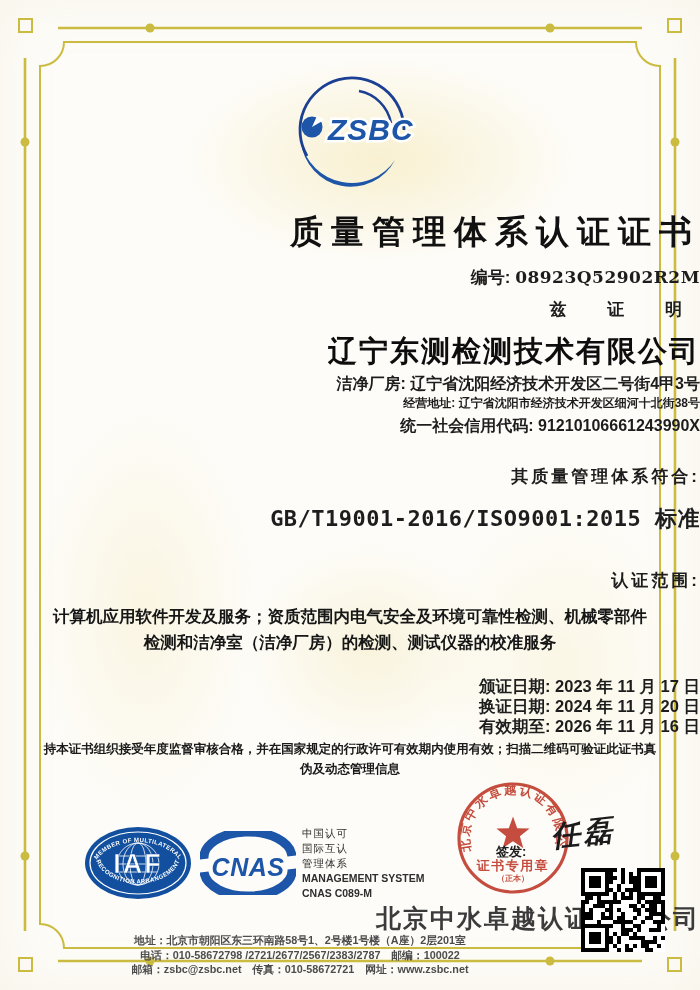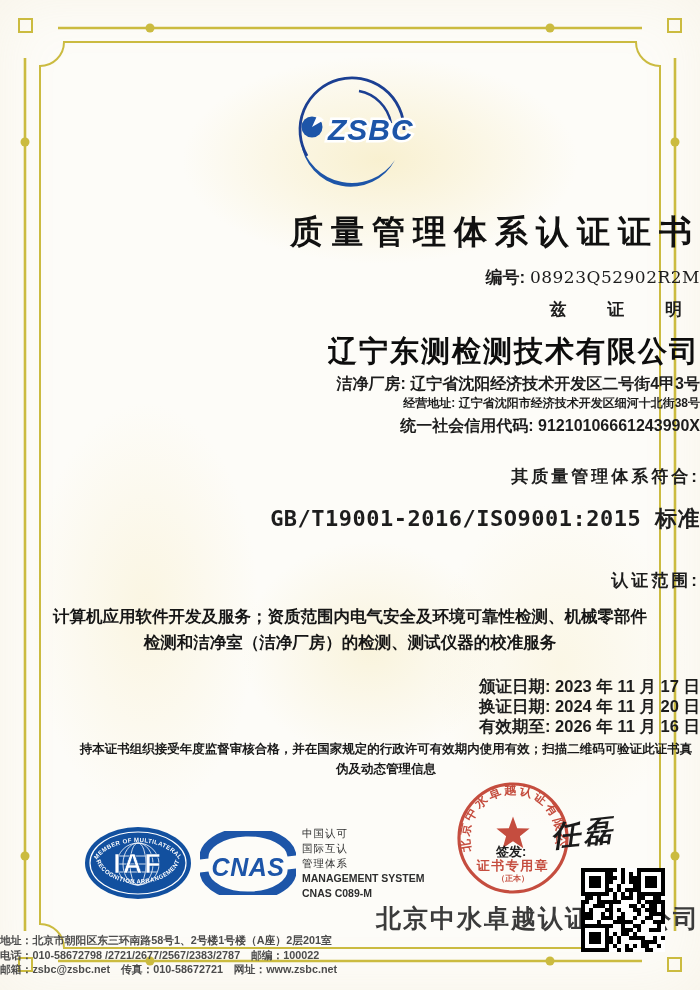--- a/index.html
+++ b/index.html
@@ -20,56 +20,56 @@
   .stain-b{left:30px;top:400px;width:230px;height:420px;background:radial-gradient(ellipse at center,rgba(245,230,175,0.30),rgba(245,230,175,0) 70%);}
   .stain-c{left:430px;top:500px;width:260px;height:330px;background:radial-gradient(ellipse at center,rgba(245,230,175,0.25),rgba(245,230,175,0) 70%);}
   .stain-d{left:240px;top:540px;width:260px;height:220px;background:radial-gradient(ellipse at center,rgba(240,222,150,0.28),rgba(240,222,150,0) 70%);}
 
   svg.abs, .abs{position:absolute;}
 
   .center-line{position:absolute;left:0;width:700px;text-align:right;white-space:nowrap;}
 
   .title{top:210px;font-size:33px;font-weight:bold;letter-spacing:8px;color:#111;}
   .cert-no{top:266px;font-size:17px;font-weight:bold;}
-  .cert-no .num{font-family:"DejaVu Serif", serif;font-weight:normal;letter-spacing:0.5px;}
+  .cert-no .num{font-family:"DejaVu Serif", serif;font-weight:bold;letter-spacing:0.5px;}
   .certify{top:298px;font-size:17px;font-weight:bold;letter-spacing:18px;}
   .company{top:332px;font-size:29px;font-weight:bold;letter-spacing:2px;color:#0d0d0d;}
   .addr1{top:374px;font-size:16px;font-weight:bold;}
   .addr2{top:395px;font-size:12px;font-weight:bold;}
   .credit{top:416px;font-size:16px;font-weight:bold;}
   .conforms{top:465px;font-size:17px;font-weight:bold;letter-spacing:3px;}
   .standard{top:504px;font-size:22px;font-weight:bold;font-family:"DejaVu Sans Mono", monospace;letter-spacing:0.5px;}
   .scope-label{top:569px;font-size:17px;font-weight:bold;letter-spacing:3px;}
   .scope-text{
     position:absolute;top:603px;left:45px;width:610px;
     font-size:16.5px;font-weight:bold;line-height:26px;text-align:center;color:#161616;
   }
   .date-line1{top:676px;}
   .date-line2{top:696px;}
   .date-line3{top:716px;}
   .date{font-size:16.5px;font-weight:bold;}
   .note{
     position:absolute;top:739px;left:38px;width:624px;
-    font-size:12.5px;font-weight:bold;line-height:20px;text-align:center;color:#1a1a1a;margin-left:36px;
+    font-size:12.5px;font-weight:bold;line-height:20px;text-align:center;color:#1a1a1a;
   }
   .accred-text{position:absolute;left:302px;top:826px;text-align:left;}
   .accred-text .cjk{font-size:10.5px;color:#2e2e2e;line-height:15px;letter-spacing:1px;}
   .accred-text .lat{font-size:10.5px;color:#2e2e2e;line-height:15px;font-weight:bold;}
 
   .sig-label{position:absolute;left:496px;top:843px;font-size:13px;font-weight:bold;color:#1c1c1c;z-index:6;}
   .sig-name{
     position:absolute;left:551px;top:814px;font-size:29px;color:#1b1b1b;z-index:6;
     font-family:"DejaVu Serif", serif;font-style:italic;font-weight:bold;
     transform:rotate(-6deg);letter-spacing:3px;
   }
   #qr-code{position:absolute;left:581px;top:868px;width:84px;height:84px;z-index:7;}
 
   .issuer-name{top:902px;font-size:25px;font-weight:bold;letter-spacing:2px;color:#3b3b3b;}
   .issuer-line{font-size:10.8px;font-weight:bold;color:#4c4c4c;line-height:14.5px;}
-  .issuer-block{position:absolute;top:933px;left:0;width:600px;}
+  .issuer-block{position:absolute;top:933px;left:0;width:600px;text-align:center;}
 </style>
 </head>
 <body>
 
 <div id="cert">
 
   <div class="stain stain-a"></div>
   <div class="stain stain-b"></div>
   <div class="stain stain-c"></div>
   <div class="stain stain-d"></div>

